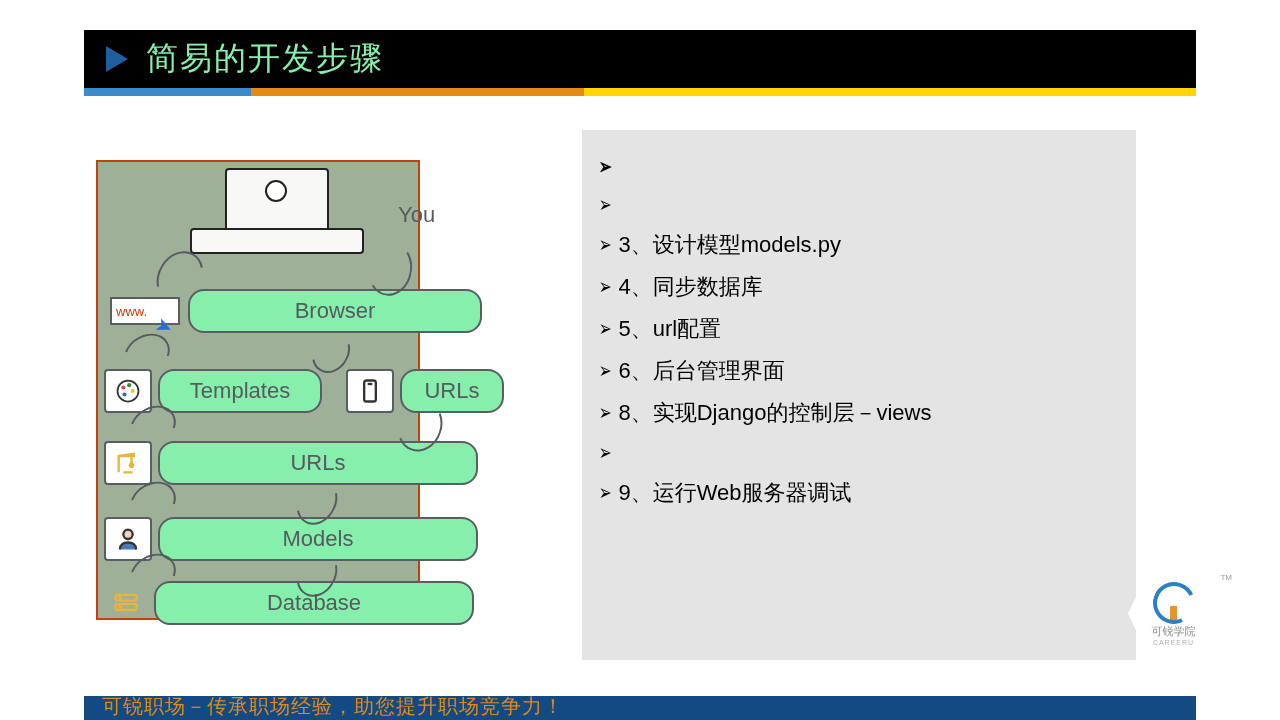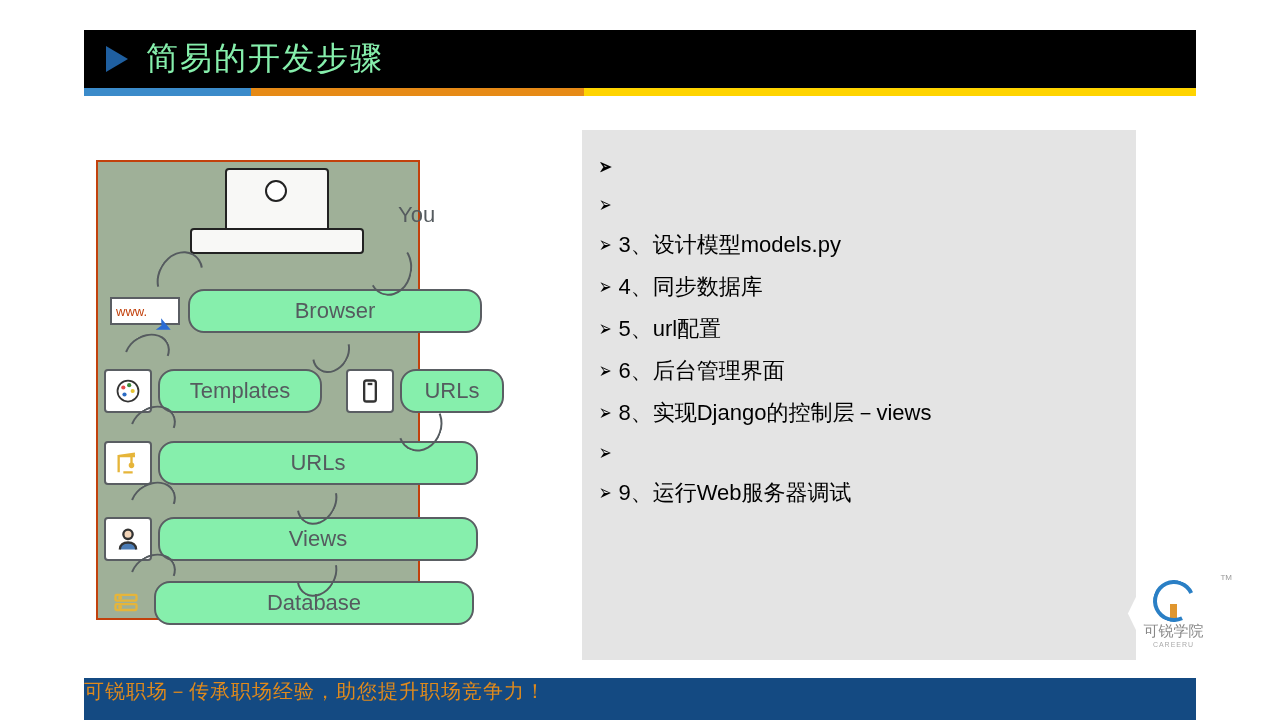--- a/index.html
+++ b/index.html
@@ -27,27 +27,27 @@
 .r-models{top:354px}
 .r-db{top:428px}
 .wwwbox{width:62px;height:24px;border:2px solid #5a5e63;background:#fff;font-size:13px;display:flex;align-items:center;padding-left:4px;color:#c2410c;margin-right:8px;margin-left:6px}
 .cursor{position:absolute;left:58px;top:152px;color:#2b6bd4;font-size:20px;transform:rotate(25deg)}
 .arrows{position:absolute;inset:0;pointer-events:none}
 .arc{position:absolute;border:2px solid #555b5f;border-radius:50%;border-right-color:transparent;border-bottom-color:transparent}
 .list-panel{position:absolute;left:582px;top:130px;width:554px;height:530px;background:#e4e4e4;padding:12px 14px;box-sizing:border-box}
 .item{margin:12px 0;font-size:22px;color:#000;display:flex;align-items:center}
 .chev{display:inline-block;margin-right:4px;color:#000;transform:scaleX(.7)}
 .item.hl{font-weight:bold}
-.footer{position:absolute;left:84px;bottom:0;right:84px;height:42px;background:#144a82;display:flex;align-items:flex-start;}
+.footer{position:absolute;left:84px;bottom:0;right:84px;height:24px;background:#144a82;display:flex;align-items:flex-end;padding-left:18px}
 .footer-txt{color:#e08a1c;font-size:20px;letter-spacing:1px}
 .logo{position:absolute;right:60px;bottom:60px;width:95px;height:95px}
 .hex{width:95px;height:95px;background:#fff;border:1px solid #d8d8d8;clip-path:polygon(25% 5%,75% 5%,97% 50%,75% 95%,25% 95%,3% 50%);display:flex;flex-direction:column;align-items:center;justify-content:center}
 .logoC{width:34px;height:34px;border:4px solid #2a7fc5;border-radius:50%;border-right-color:transparent;transform:rotate(20deg)}
 .tie{width:7px;height:14px;background:#e0962e;margin-top:-18px}
-.logotxt{font-size:15px;color:#888;margin-top:4px}
+.logotxt{font-size:11px;color:#888;margin-top:4px}
 .logotxt2{font-size:7px;color:#aaa;letter-spacing:1px}
 .tm{position:absolute;right:48px;bottom:138px;font-size:8px;color:#999}
 .phone-icon svg,.crane-icon svg,.person-icon svg,.db-icon svg,.pal-icon svg{width:28px;height:28px}
 </style>
 </head>
 <body>
 
 <div class="slide">
 
   <div class="title-bar">
@@ -104,21 +104,21 @@
       <div class="labbox" style="width:316px">URLs</div>
     </div>
 
     <div class="djrow r-models">
       <div class="iconbox person-icon">
         <svg viewBox="0 0 24 24" fill="none" stroke="#333" stroke-width="2">
             <circle cx="12" cy="8" r="4" fill="#f2d4b8"></circle>
             <path d="M5 21c0-4 3-6 7-6s7 2 7 6" fill="#4a7bb5"></path>
           </svg>
       </div>
-      <div class="labbox" style="width:316px">Views</div>
+      <div class="labbox" style="width:316px">Models</div>
     </div>
 
     <div class="djrow r-db" style="top:418px">
       <div class="iconbox db-icon" style="background:transparent;border:none">
         <svg viewBox="0 0 24 24" fill="none" stroke="#e6b53a" stroke-width="2">
             <rect x="3" y="5" width="18" height="5" rx="1"></rect>
             <rect x="3" y="13" width="18" height="5" rx="1"></rect>
             <circle cx="7" cy="7.5" r=".8" fill="#e6b53a"></circle>
             <circle cx="7" cy="15.5" r=".8" fill="#e6b53a"></circle>
           </svg>

